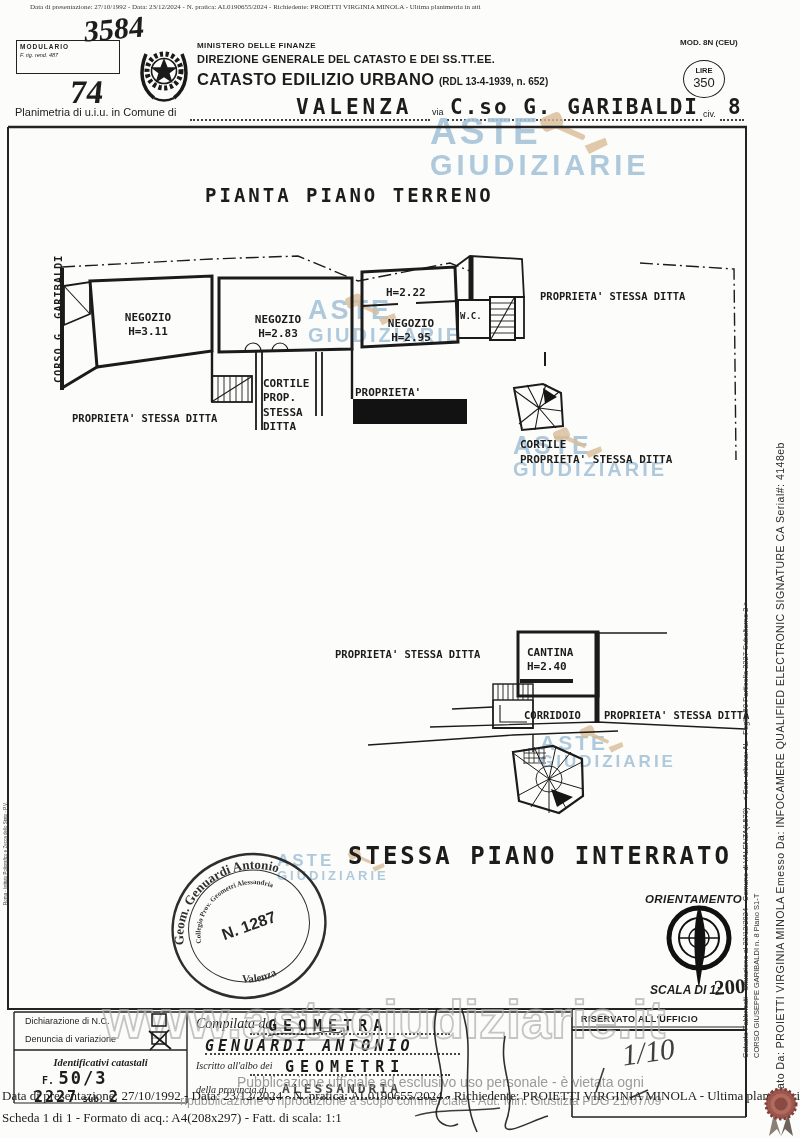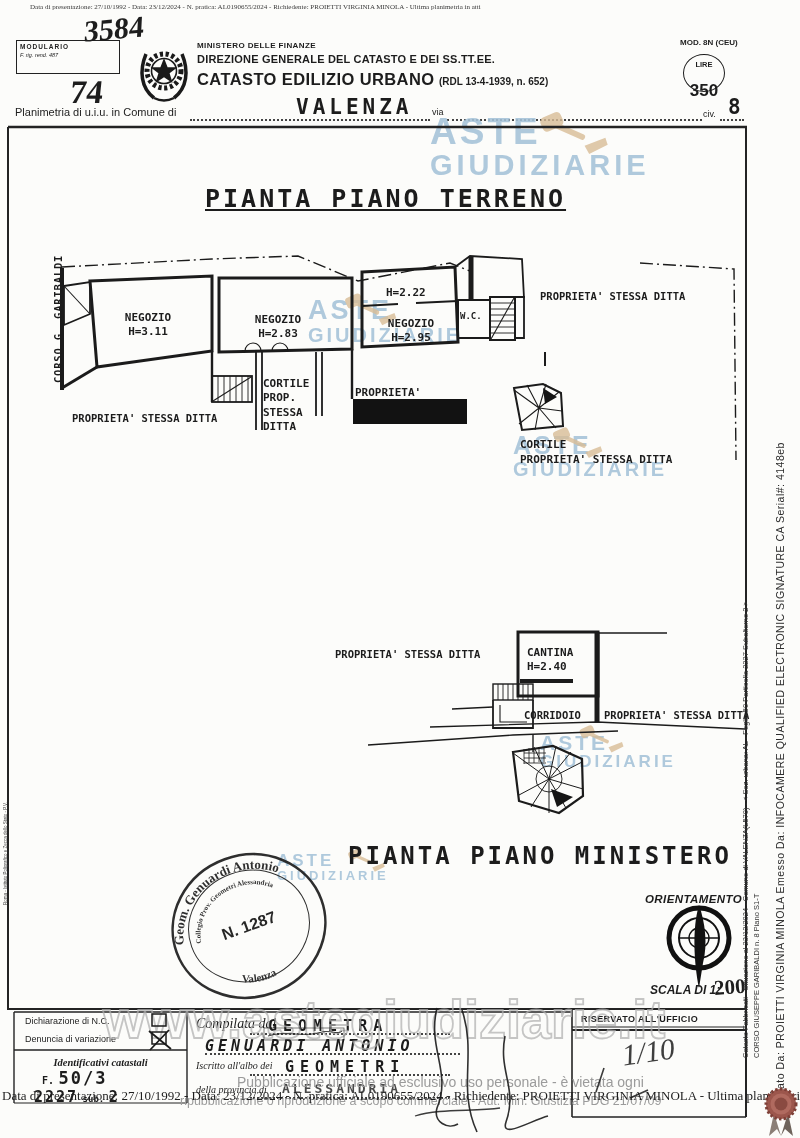--- a/index.html
+++ b/index.html
@@ -104,30 +104,31 @@
   </svg>
 
   <div class="abs nw" style="left:197px;top:41px;font-size:8px;font-weight:bold;letter-spacing:.4px;">MINISTERO DELLE FINANZE</div>
   <div class="abs nw" style="left:197px;top:53px;font-size:11px;font-weight:bold;letter-spacing:.2px;">DIREZIONE GENERALE DEL CATASTO E DEI SS.TT.EE.</div>
   <div class="abs nw" style="left:197px;top:70px;">
     <span style="font-size:16.5px;font-weight:bold;letter-spacing:.4px;">CATASTO EDILIZIO URBANO</span>
     <span style="font-size:10px;font-weight:bold;">(RDL 13-4-1939, n. 652)</span>
   </div>
 
   <div class="abs nw" style="left:680px;top:38px;font-size:8px;font-weight:bold;">MOD. 8N (CEU)</div>
-  <div class="abs ctr" style="left:683px;top:54px;width:42px;height:38px;border:1.6px solid #1d1d1d;border-radius:50%;padding-top:5px;box-sizing:border-box;">
+  <div class="abs ctr" style="left:683px;top:60px;width:42px;height:38px;border:1.6px solid #1d1d1d;border-radius:50%;padding-top:5px;box-sizing:border-box;">
     <div style="font-size:7.5px;font-weight:bold;">LIRE</div>
-    <div style="font-size:17px;font-weight:bold;margin-top:12px;">350</div>
+    <div style="font-size:13px;font-weight:normal;">350</div>
   </div>
 
   <div class="abs nw" style="left:15px;top:106px;font-size:11px;">Planimetria di u.i.u. in Comune di</div>
   <div class="abs dotline" style="left:190px;top:119px;width:240px;"></div>
   <div class="abs cad nw" style="left:296px;top:95px;font-size:21px;letter-spacing:4px;">VALENZA</div>
   <div class="abs nw" style="left:432px;top:107px;font-size:9px;">via</div>
   <div class="abs dotline" style="left:447px;top:119px;width:255px;"></div>
+  <div class="abs cad nw" style="left:450px;top:95px;font-size:21px;letter-spacing:2px;">C.so G. GARIBALDI</div>
   <div class="abs nw" style="left:703px;top:109px;font-size:9px;text-align:right;">civ.</div>
   <div class="abs dotline" style="left:720px;top:119px;width:24px;"></div>
   <div class="abs cad nw" style="left:728px;top:95px;font-size:21px;">8</div>
 
   <svg class="abs" style="left:0;top:0;width:800px;height:1138px;z-index:2;pointer-events:none;" viewBox="0 0 800 1138">
 
     <g stroke="#232323">
       <line x1="8" y1="127" x2="747" y2="127" stroke-width="2.6"></line>
       <line x1="8" y1="127" x2="8" y2="1010" stroke-width="2"></line>
       <line x1="746" y1="127" x2="746" y2="1117" stroke-width="2"></line>
@@ -200,21 +201,21 @@
 
     <g stroke="#111" fill="none">
       <circle cx="699" cy="938" r="30" stroke-width="5"></circle>
       <circle cx="699" cy="938" r="20" stroke-width="2"></circle>
       <circle cx="699" cy="938" r="10" stroke-width="1.4"></circle>
       <line x1="679" y1="938" x2="719" y2="938" stroke-width="1.4"></line>
       <path d="M699,905 C705,922 708,944 703,963 L699,988 C694,963 692,928 699,905 Z" fill="#111" stroke="none"></path>
     </g>
   </svg>
 
-  <div class="abs cad nw" style="left:205px;top:184px;font-size:25px;letter-spacing:3px;z-index:3;text-decoration:underline;">PIANTA PIANO TERRENO</div>
+  <div class="abs cad nw" style="left:205px;top:184px;font-size:19px;letter-spacing:3px;z-index:3;">PIANTA PIANO TERRENO</div>
 
   <div class="abs cad vup" style="left:52px;top:383px;font-size:10.5px;letter-spacing:.8px;z-index:3;">CORSO G. GARIBALDI</div>
 
   <div class="abs cad ctr lbl" style="left:110px;top:311px;width:76px;font-size:11px;z-index:3;">
     <div>NEGOZIO</div>
     <div>H=3.11</div>
   </div>
   <div class="abs cad ctr lbl" style="left:245px;top:313px;width:66px;font-size:11px;z-index:3;">
     <div>NEGOZIO</div>
     <div>H=2.83</div>
@@ -240,21 +241,21 @@
   </div>
 
   <div class="abs cad nw" style="left:335px;top:648px;font-size:10.5px;z-index:3;">PROPRIETA' STESSA DITTA</div>
   <div class="abs cad lbl" style="left:527px;top:646px;font-size:11px;z-index:3;line-height:1.3;">
     <div>CANTINA</div>
     <div>H=2.40</div>
   </div>
   <div class="abs cad nw" style="left:524px;top:709px;font-size:10.5px;z-index:3;">CORRIDOIO</div>
   <div class="abs cad nw" style="left:604px;top:709px;font-size:10.5px;z-index:3;">PROPRIETA' STESSA DITTA</div>
 
-  <div class="abs cad nw" style="left:348px;top:842px;font-size:24px;letter-spacing:3px;z-index:3;">PIANTA PIANO MINISTERO</div>
+  <div class="abs cad nw" style="left:348px;top:842px;font-size:24px;letter-spacing:3px;z-index:3;">STESSA PIANO INTERRATO</div>
 
   <div class="abs sans nw it" style="left:645px;top:881px;font-size:11.5px;font-weight:bold;letter-spacing:.4px;z-index:3;margin-top:12px;">ORIENTAMENTO</div>
   <div class="abs sans nw it" style="left:650px;top:983px;font-size:12px;font-weight:bold;z-index:3;">SCALA DI 1:</div>
   <div class="abs serif nw" style="left:714px;top:975px;font-size:21px;font-weight:bold;transform:rotate(-4deg);z-index:3;">200</div>
 
   <svg class="abs" style="left:160px;top:846px;width:178px;height:162px;z-index:3;" viewBox="0 0 178 162">
     <g transform="rotate(-20 89 80)" stroke="#1d1d1d" opacity=".92">
       <ellipse cx="89" cy="80" rx="77" ry="71" fill="none" stroke-width="2.6"></ellipse>
       <ellipse cx="89" cy="80" rx="61" ry="55" fill="none" stroke-width="1"></ellipse>
       <path id="stArcTop" d="M 20,88 A 69,64 0 1 1 158,88" fill="none" stroke="none"></path>
@@ -299,20 +300,21 @@
   <div class="abs cad nw" style="left:282px;top:1081px;font-size:13px;letter-spacing:3px;opacity:.8;z-index:3;">ALESSANDRIA</div>
 
   <div class="abs sans nw" style="left:581px;top:1014px;font-size:9px;font-weight:bold;letter-spacing:.4px;z-index:3;">RISERVATO ALL'UFFICIO</div>
   <div class="abs serif nw" style="left:622px;top:1035px;font-size:30px;font-weight:300;transform:rotate(-8deg) skewX(-10deg);opacity:.85;z-index:3;">1/10</div>
 
   <div class="abs nw" style="left:103px;top:988px;font-size:54px;font-weight:bold;z-index:4;color:transparent;-webkit-text-stroke:1.8px #b0b0b0;opacity:.72;">www.astegiudiziarie.it</div>
   <div class="abs nw gray-ovl" style="left:237px;top:1074px;font-size:14px;">Pubblicazione ufficiale ad esclusivo uso personale - è vietata ogni</div>
   <div class="abs nw gray-ovl" style="left:180px;top:1094px;font-size:12.5px;">ripubblicazione o riproduzione a scopo commerciale - Aut. Min. Giustizia PDG 21/07/09</div>
 
   <div class="abs serif nw" style="left:2px;top:1088px;width:798px;overflow:hidden;font-size:13px;z-index:6;">Data di presentazione: 27/10/1992 - Data: 23/12/2024 - N. pratica: AL0190655/2024 - Richiedente: PROIETTI VIRGINIA MINOLA - Ultima planimetria in atti</div>
+  <div class="abs serif nw" style="left:2px;top:1110px;font-size:13px;z-index:6;">Scheda 1 di 1 - Formato di acq.: A4(208x297) - Fatt. di scala: 1:1</div>
 
   <div class="abs vup sans" style="left:3px;top:905px;font-size:4.5px;color:#444;z-index:6;">Roma - Istituto Poligrafico e Zecca dello Stato - P.V.</div>
   <div class="abs vup sans" style="left:741px;top:1058px;font-size:7.5px;color:#333;z-index:6;">Catasto Fabbricati - Situazione al 23/12/2024 - Comune di VALENZA(L570) - &lt; Sez. urbana: AL - Foglio 50 Particella 2227 Subalterno 2 &gt;</div>
   <div class="abs vup sans" style="left:752px;top:1058px;font-size:7.5px;color:#333;z-index:6;">CORSO GIUSEPPE GARIBALDI n. 8 Piano S1-T</div>
   <div class="abs vup sans" style="left:774px;top:1112px;font-size:10.5px;letter-spacing:.5px;color:#2c2c2c;z-index:6;">Firmato Da: PROIETTI VIRGINIA MINOLA Emesso Da: INFOCAMERE QUALIFIED ELECTRONIC SIGNATURE CA Serial#: 4148eb</div>
 
   <svg class="abs" style="left:0;top:0;width:800px;height:1138px;z-index:7;pointer-events:none;" viewBox="0 0 800 1138">
     <g stroke="#1a1a1a" fill="none">
       <rect x="152" y="1014" width="14" height="12" stroke-width="1.5"></rect>
       <rect x="152" y="1032" width="14" height="12" stroke-width="1.5"></rect>

